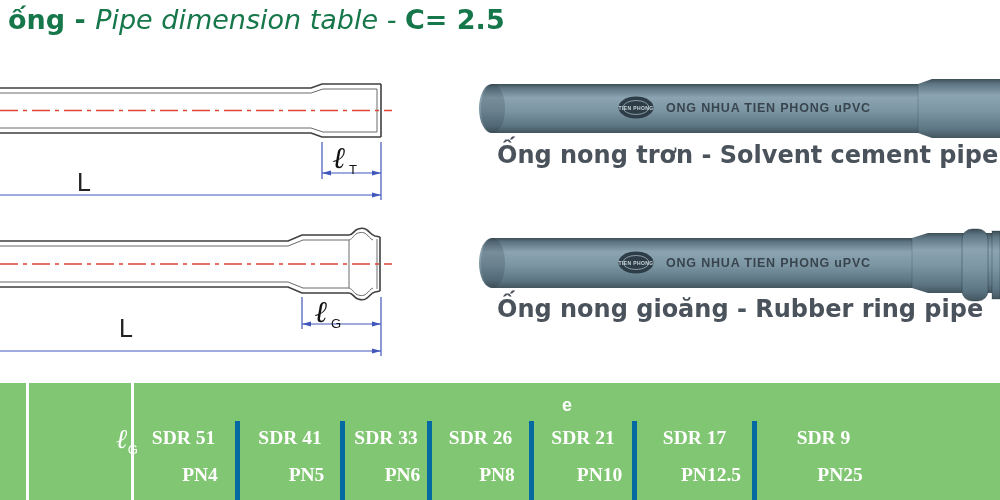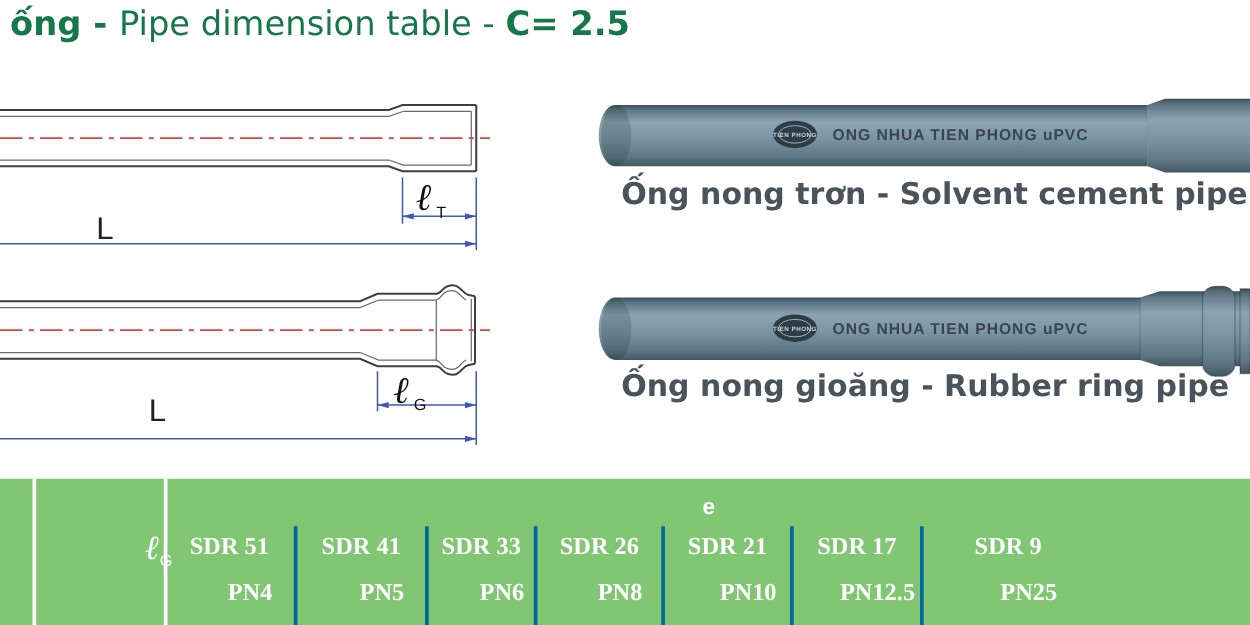--- a/index.html
+++ b/index.html
@@ -3,21 +3,21 @@
 <meta charset="utf-8">
 <style>
   html,body{margin:0;padding:0;background:#fff;}
   .page{position:relative;width:1000px;height:500px;background:#ffffff;overflow:hidden;
         font-family:"Liberation Sans","DejaVu Sans",sans-serif;}
 
   
   .title{position:absolute;left:8px;top:4px;margin:0;font-size:27px;color:#16774a;
          font-family:"DejaVu Sans","Liberation Sans",sans-serif;font-weight:400;white-space:nowrap;}
   .title .t-bold{font-weight:700;}
-  .title .t-italic{font-weight:500;margin-top:28px;}
+  .title .t-italic{font-style:italic;font-weight:500;margin-top:28px;}
 
   
   .drawing{position:absolute;left:0;}
   .drawing-solvent{top:75px;}
   .drawing-rubber{top:225px;}
   .script-l{font-family:"DejaVu Serif",serif;font-style:italic;font-weight:700;font-size:30px;fill:#111;}
   .script-sub{font-family:"Liberation Sans",sans-serif;font-size:13px;fill:#111;}
   .dim-L{font-family:"Liberation Sans",sans-serif;font-size:25px;font-weight:500;fill:#222;}
 
   
@@ -41,27 +41,27 @@
   .e-header{position:absolute;left:134px;right:0;top:8px;height:28px;line-height:28px;
             text-align:center;color:#fff;font-weight:700;font-size:18px;}
   .lg-cell{position:absolute;left:27px;width:104px;top:40px;text-align:center;color:#fff;padding-left:48px;}
   .lg-cell .lg-symbol{font-family:"DejaVu Serif",serif;font-style:italic;font-weight:700;
                       font-size:27px;color:#fff;}
   .lg-cell .lg-sub{font-family:"Liberation Sans",sans-serif;font-size:13px;color:#fff;
                    vertical-align:-6px;}
   .sdr-cols{position:absolute;left:132px;top:38px;bottom:0;width:868px;display:flex;}
   .sdr-cell{box-sizing:border-box;display:flex;flex-direction:column;align-items:center;
             padding-top:7px;}
-  .sdr-cell + .sdr-cell{border-left:3px solid #0369a1;}
+  .sdr-cell + .sdr-cell{border-left:5px solid #0369a1;}
   .sdr-cell:nth-child(1){width:103px;}
   .sdr-cell:nth-child(2){width:105px;}
   .sdr-cell:nth-child(3){width:87px;}
   .sdr-cell:nth-child(4){width:102px;}
   .sdr-cell:nth-child(5){width:103px;}
-  .sdr-cell:nth-child(6){width:104px;}
+  .sdr-cell:nth-child(6){width:120px;}
   .sdr-cell:nth-child(7){width:138px;}
   .sdr-cell:nth-child(8){width:90px;}
   .sdr-label,.pn-label{color:#fff;font-weight:700;font-size:19.5px;line-height:20px;white-space:nowrap;font-family:Liberation Serif, serif;}
   .pn-label{margin-top:17px;margin-left:33px;}
 </style>
 </head>
 <body>
 
 <div class="page">
 

